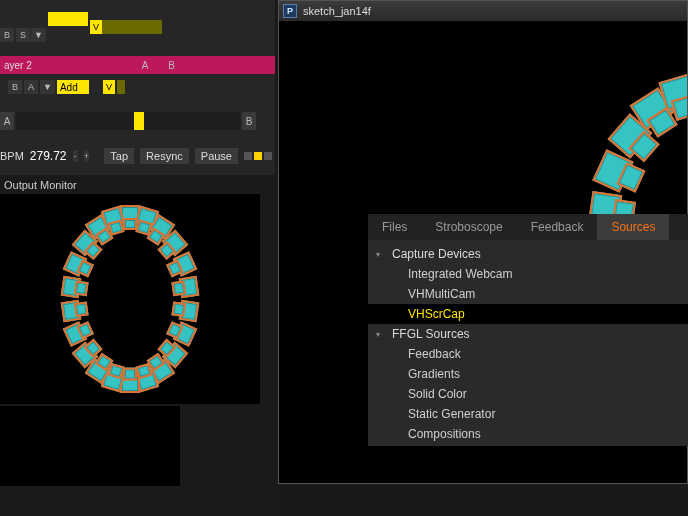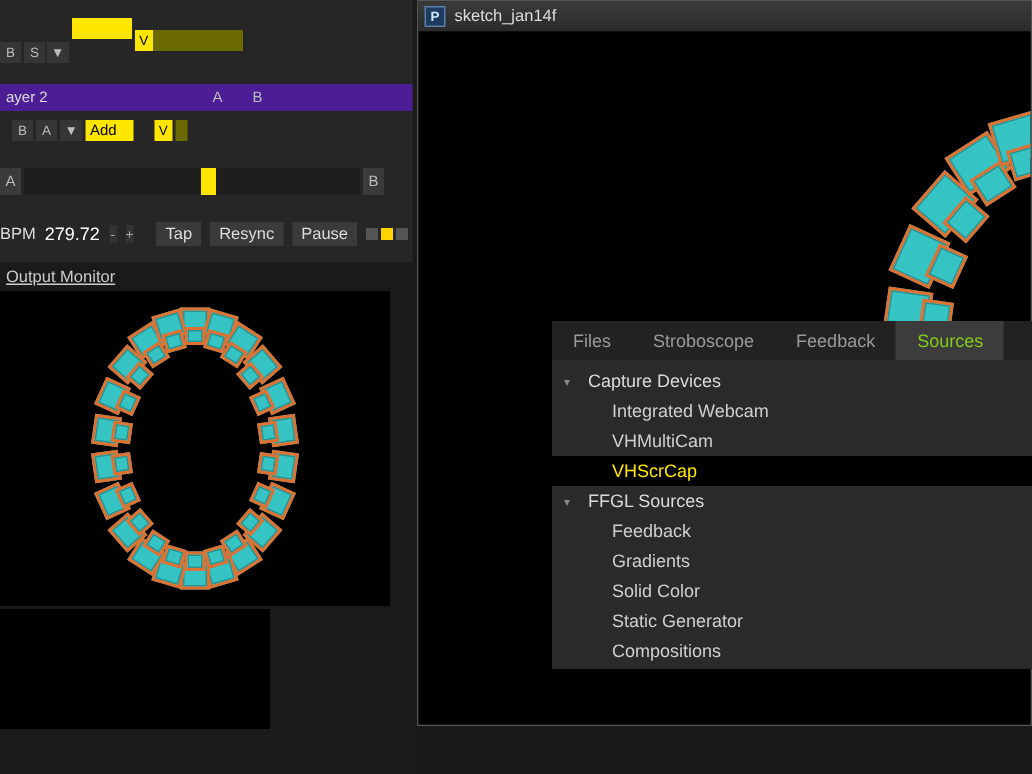--- a/index.html
+++ b/index.html
@@ -12,21 +12,21 @@
   .deck-area .row-buttons-a { position: absolute; left: 0; top: 10px; height: 34px; display:flex; align-items:center; gap:2px; }
   .deck-area .row-buttons-b { position: absolute; left: 0; top: 80px; height: 14px; display:flex; align-items:center; gap:2px; }
   .mini-btn { height: 14px; min-width:14px; padding:0 3px; background:#353535; color:#bbb; display:inline-flex; align-items:center; justify-content:center; font-size:9px; }
   .yellow-slot { width: 40px; height: 14px; background:#ffe600; }
   .blend-stack { display:flex; flex-direction:column; gap:1px; height:30px; }
   .blend-cell { height:14px; background:#2f2f2f; color:#bbb; padding:0 4px; display:flex; align-items:center; justify-content:space-between; font-size:9px; min-width:54px; }
   .blend-cell .tri { font-size:7px; color:#888; }
   .yellow-v { width:12px; height:14px; background:#ffe600; color:#000; display:inline-flex; align-items:center; justify-content:center; font-size:9px; }
   .v-bar { width: 55px; height:14px; background:#6a6a00; position:relative; }
   .v-bar.long { width: 60px; }
-  .layer-name-strip { position:absolute; left:0; top:56px; height:18px; width:275px; background:#4c1d95; display:flex; align-items:center; padding-left:4px; color:#ddd; font-size:10px; }
+  .layer-name-strip { position:absolute; left:0; top:56px; height:18px; width:275px; background:#be185d; display:flex; align-items:center; padding-left:4px; color:#ddd; font-size:10px; }
   .layer-name-strip .ab { position:absolute; right:100px; display:flex; gap:20px; color:#bbb; }
 
   .add-label { background:#ffe600; color:#000; height:14px; width:32px; display:inline-flex; align-items:center; padding-left:3px; font-size:10px; }
 
   
   .ab-fader { position:absolute; left:0; top:112px; width:256px; height:18px; display:flex; align-items:center; }
   .ab-fader .cap { width:14px; height:18px; background:#3a3a3a; color:#bbb; display:flex; align-items:center; justify-content:center; font-size:10px; }
   .ab-fader .track { flex:1; height:18px; background:#1e1e1e; position:relative; margin:0 2px; }
   .ab-fader .handle { position:absolute; top:0; height:18px; width:10px; background:#ffe600; left:118px; }
 
@@ -34,38 +34,38 @@
   .bpm-row { position:absolute; left:0; top:146px; width:272px; height:20px; display:flex; align-items:center; gap:6px; color:#ddd; font-size:11px; }
   .bpm-row .btn { background:#3a3a3a; padding:2px 6px; font-size:11px; color:#ddd; }
   .bpm-row .num { color:#fff; font-size:12px; }
   .bpm-row .pm { width:12px; height:12px; background:#333; color:#aaa; font-size:9px; display:flex; align-items:center; justify-content:center; }
   .bpm-row .sqs { display:flex; gap:2px; }
   .bpm-row .sq { width:8px; height:8px; background:#555; }
   .bpm-row .sq.on { background:#ffd400; }
 
   
   .left-col { position:absolute; left:0; top:176px; width:260px; bottom:0; background:#1a1a1a; }
-  .panel-title { font-size:11px; color:#ccc; padding:3px 4px; display:flex; align-items:center; gap:4px;text-decoration:underline; }
+  .panel-title { font-size:11px; color:#ccc; padding:3px 4px; display:flex; align-items:center; gap:4px; }
   .panel-title .tri { font-size:7px; color:#888; }
   .output-monitor { width:260px; height:210px; background:#000; display:flex; align-items:center; justify-content:center; }
   .ring-canvas { width:220px; height:190px; position:relative; }
   .preview-monitor { width:180px; height:80px; background:#000; margin-top:2px; }
 
   
   .preview-window { position:absolute; left:278px; top:0; right:0; height:484px; background:#0b0b0b; border:1px solid #555; }
   .preview-titlebar { height:20px; background:linear-gradient(#3b3b3b,#2a2a2a); display:flex; align-items:center; gap:6px; padding-left:4px; font-size:11px; color:#ddd; }
   .p-icon { width:14px; height:14px; background:#1e3a5f; color:#cfe6ff; font-size:9px; display:flex; align-items:center; justify-content:center; font-weight:bold; border:1px solid #5a7fa8; }
   .preview-body { position:absolute; left:0; top:20px; right:0; bottom:0; background:#000; overflow:hidden; }
   .seg { position:absolute; background:#35c3c3; border:2px solid #e07030; box-shadow: inset 0 0 0 1px rgba(0,0,0,.25); }
 
   
   .sources-panel { position:absolute; left:368px; top:214px; width:320px; height:232px; background:#2a2a2a; }
   .tabbar { height:26px; display:flex; align-items:stretch; background:#222; }
   .tab { flex:0 0 auto; padding:0 14px; display:flex; align-items:center; font-size:12px; color:#9a9a9a; }
-  .tab.active { background:#3c3c3c; color:#84cc16; }
+  .tab.active { background:#3c3c3c; color:#f97316; }
   .tree { padding:4px 0; font-size:12px; }
   .tree-row { height:20px; display:flex; align-items:center; padding-left:8px; color:#cfcfcf; }
   .tree-row.group { color:#dadada; }
   .tree-row.child { padding-left:40px; color:#cfcfcf; }
   .tree-row.sel { background:#000; }
   .tree-row.sel .lbl { color:#ffe600; }
   .disclose { width:10px; font-size:8px; color:#888; margin-right:6px; }
   .lbl { }
 
   

